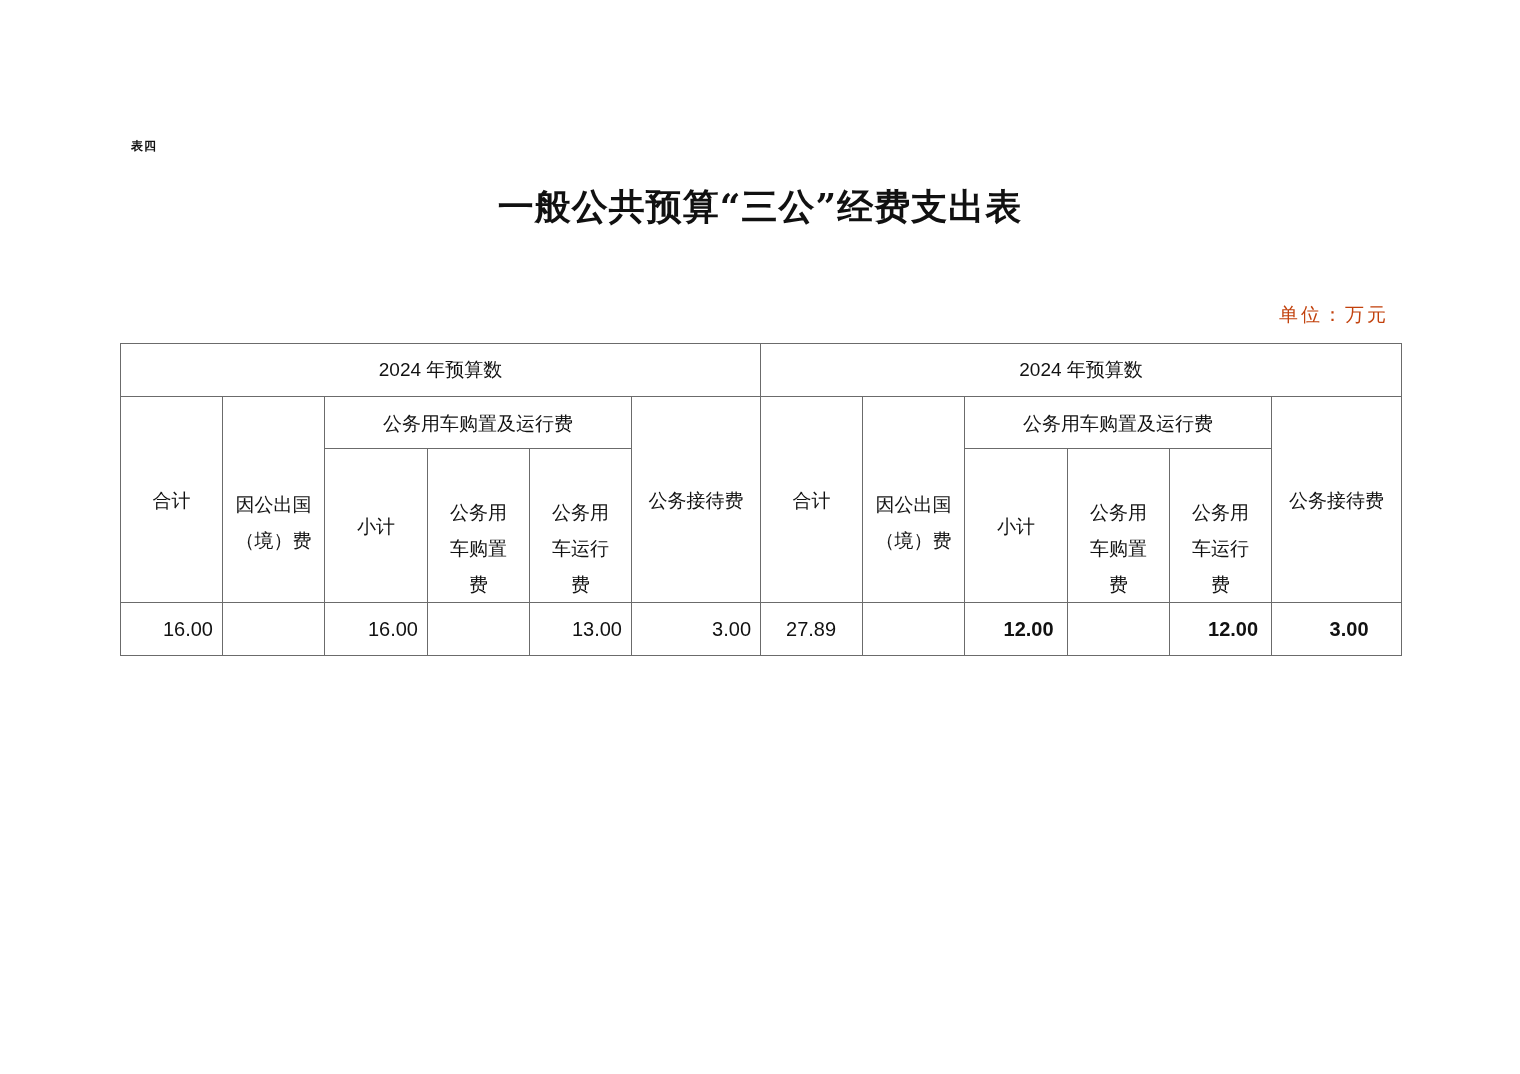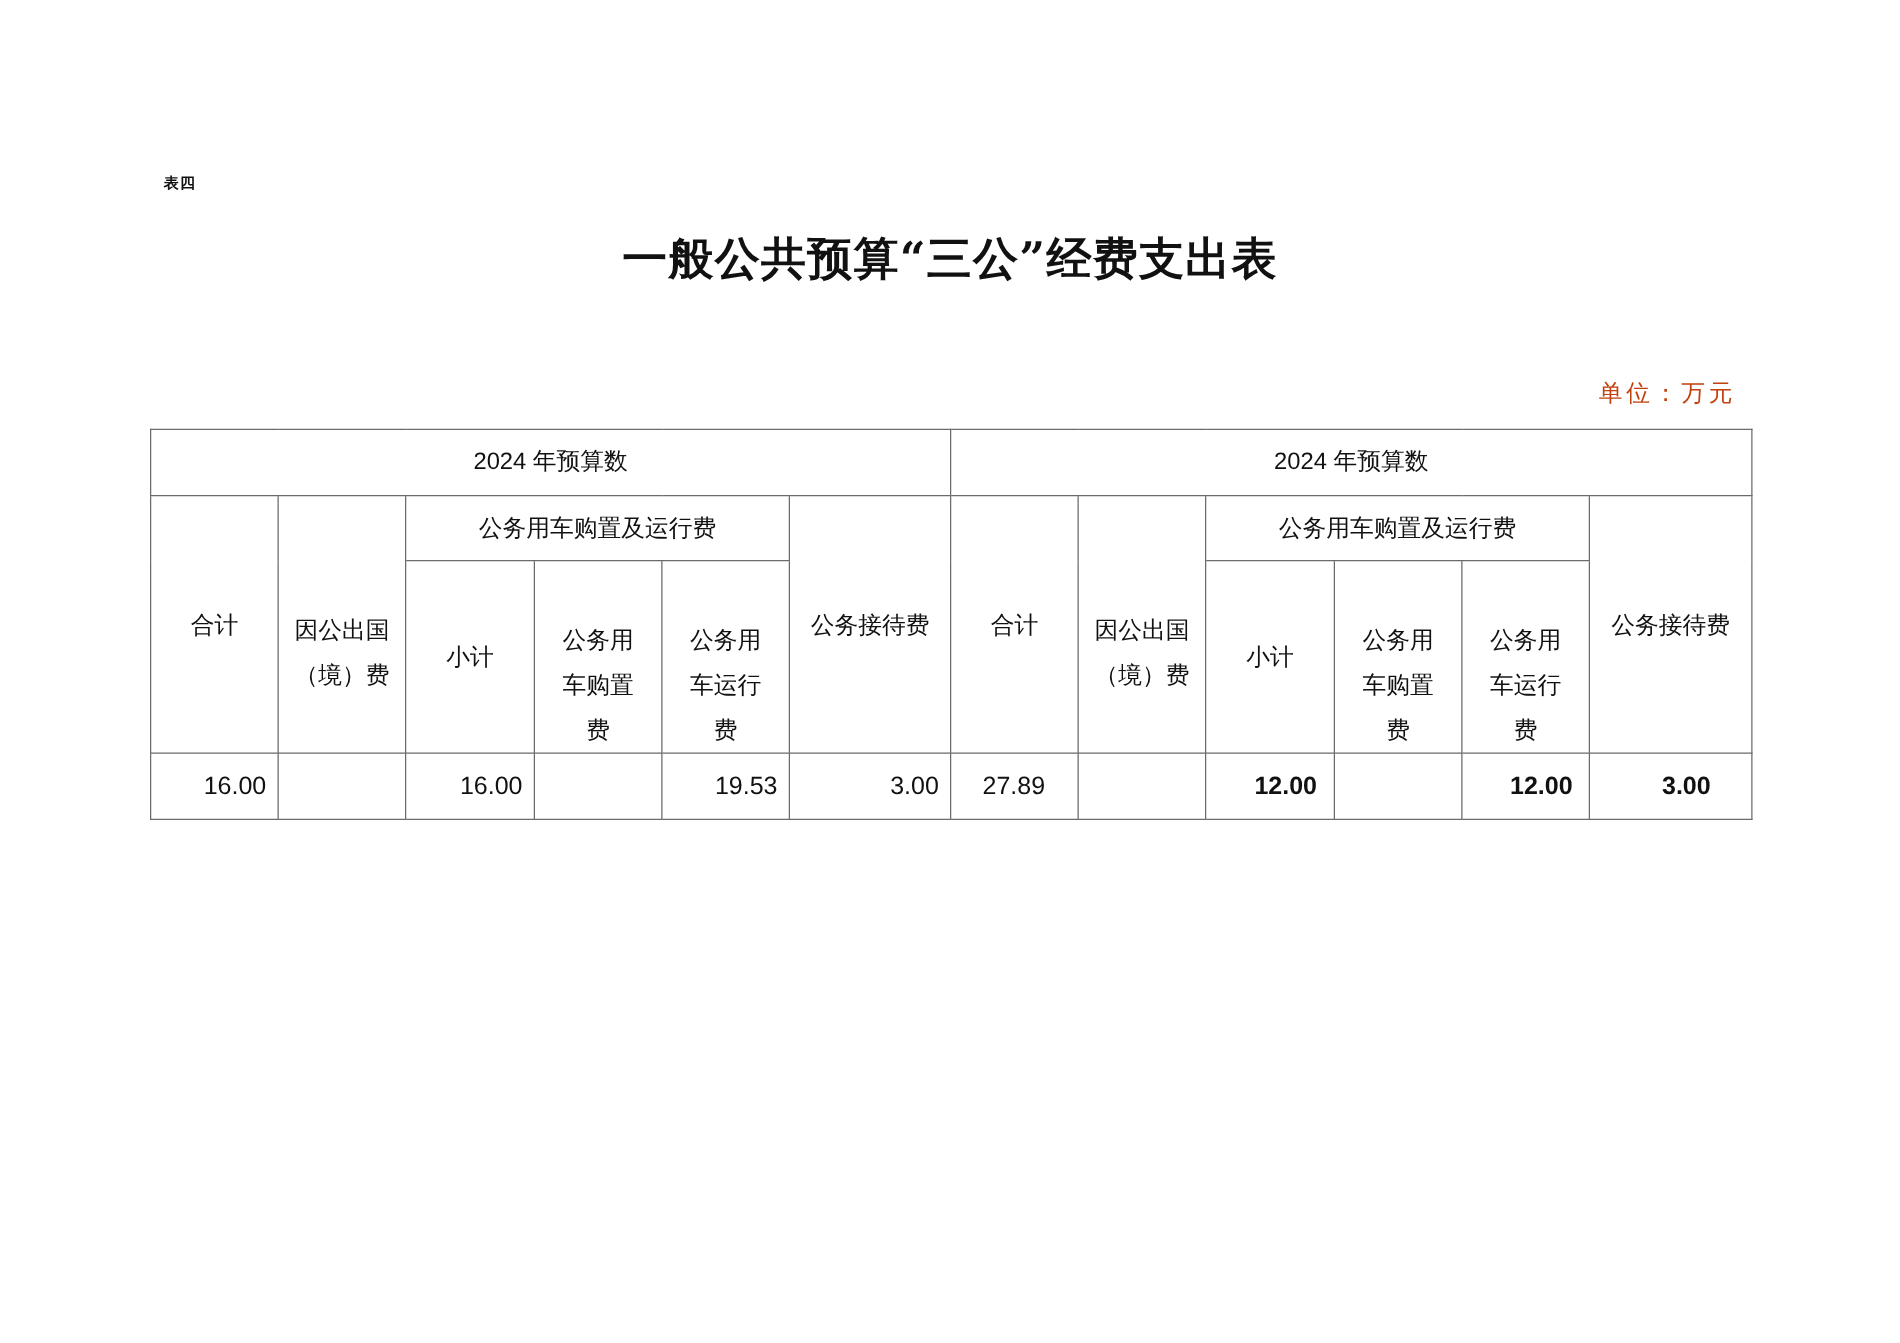--- a/index.html
+++ b/index.html
@@ -62,21 +62,21 @@
     <td><span class="narrow" style="width:3.3em">公务用车运行费</span></td>
     <td>小计</td>
     <td><span class="narrow" style="width:3.3em">公务用车购置费</span></td>
     <td><span class="narrow" style="width:3.3em">公务用车运行费</span></td>
   </tr>
   <tr style="height:53px">
     <td class="num r">16.00</td>
     <td class="num r"></td>
     <td class="num r">16.00</td>
     <td class="num r"></td>
-    <td class="num r">19.53</td>
+    <td class="num r">13.00</td>
     <td class="num r">3.00</td>
     <td class="num l">27.89</td>
     <td class="num c"></td>
     <td class="num c">12.00</td>
     <td class="num c"></td>
     <td class="num c">12.00</td>
     <td class="num c">3.00</td>
   </tr>
 </tbody>
   </table>

